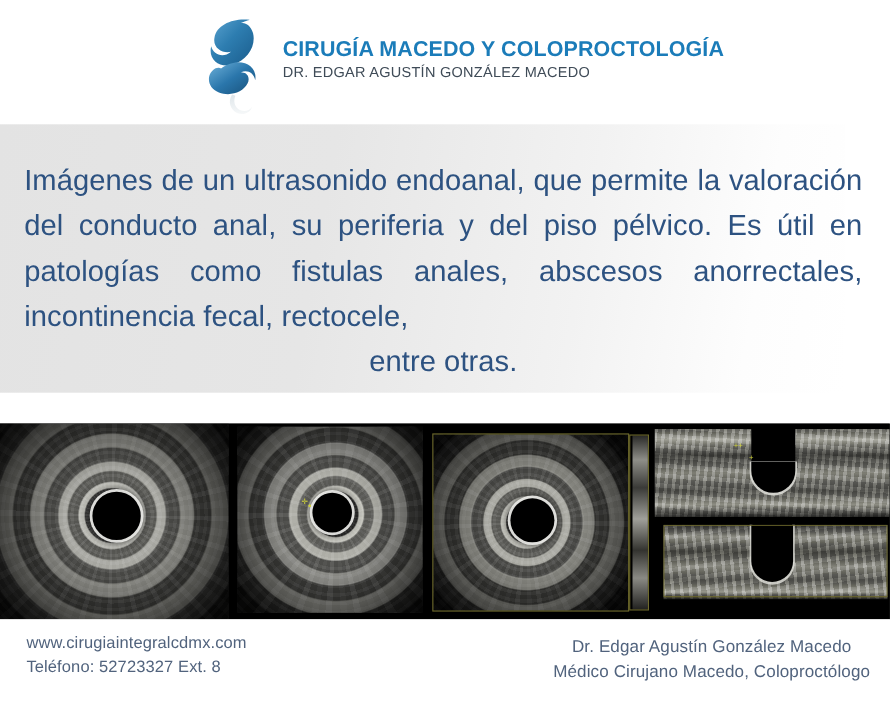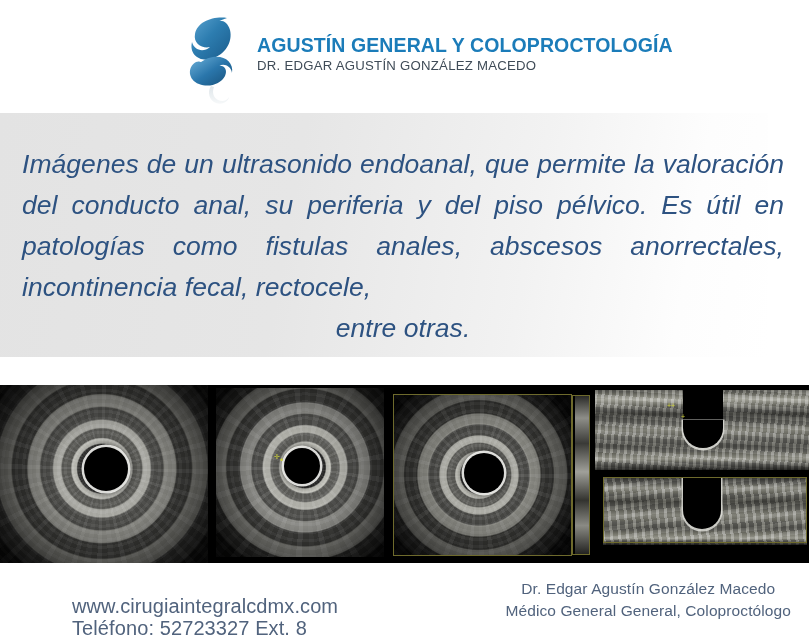--- a/index.html
+++ b/index.html
@@ -73,21 +73,20 @@
   }
 
   
   .text-panel {
     position: absolute;
     left: 0;
     top: 113px;
     width: 768px;
     height: 244px;
     background: linear-gradient(100deg, #e3e3e3 0%, #e6e6e6 38%, #f2f2f2 68%, #fdfdfd 88%, #ffffff 100%);
-    font-style: italic;
   }
   .body-copy {
     position: absolute;
     left: 22px;
     top: 31px;
     width: 762px;
     font-size: 26.5px;
     line-height: 41px;
     color: #2d5281;
     text-align: justify;
@@ -169,26 +168,25 @@
     position: absolute;
     left: 0;
     top: 563px;
     width: 809px;
     height: 80px;
     background: #ffffff;
   }
   .footer-left {
     position: absolute;
     left: 24px;
-    top: 32px;
+    top: 11px;
     color: #51637d;
-    font-size: 20px;
+    font-size: 15px;
     line-height: 22px;
     letter-spacing: 0.1px;
-    margin-left: 48px;
   }
   .footer-right {
     position: absolute;
     right: 18px;
     top: 15px;
     text-align: center;
     color: #51637d;
     font-size: 15.5px;
     line-height: 22px;
     letter-spacing: 0.1px;
@@ -220,21 +218,21 @@
             <stop offset="100%" stop-color="#f6f8f9"></stop>
           </linearGradient>
         </defs>
         <path d="M44 4 C30 2 14 8 12 20 C10 30 20 35 27 33 C20 39 11 36 9 28 C6 40 16 48 28 45 C42 41 50 28 47 16 C45 9 40 6 36 7 C41 5 44 4 44 4 Z" fill="url(#lgA)"></path>
         <path d="M13 48 C4 53 5 66 16 70 C26 74 38 70 42 62 C45 56 41 51 36 52 C41 49 48 52 49 59 C51 48 41 41 30 43 C18 45 10 54 12 63 C13 68 17 71 21 70 C15 70 12 66 12 61 C12 55 18 51 24 52 C17 47 16 47 13 48 Z" fill="url(#lgB)"></path>
         <path d="M28 72 C24 78 26 86 33 89 C39 91 45 88 46 83 C44 87 39 88 35 86 C30 83 29 78 31 73 Z" fill="url(#lgC)"></path>
       </svg>
     </div>
 
     <div class="header-text">
-      <div class="brand-title">AGUSTÍN GENERAL Y COLOPROCTOLOGÍA</div>
+      <div class="brand-title">CIRUGÍA MACEDO Y COLOPROCTOLOGÍA</div>
       <div class="brand-sub">DR. EDGAR AGUSTÍN GONZÁLEZ MACEDO</div>
     </div>
 
   </div>
 </div>
 
 <div class="text-panel">
   <div class="body-copy">
     <span>Imágenes de un ultrasonido endoanal, que permite la valoración del conducto anal,  su periferia y del piso pélvico.   Es útil en patologías como fistulas anales, abscesos anorrectales,  incontinencia fecal,  rectocele,</span>
     <span class="tail">entre otras.</span>
@@ -321,15 +319,15 @@
 
 </div>
 
 <div class="footer">
   <div class="footer-left">
     <div>www.cirugiaintegralcdmx.com</div>
     <div>Teléfono: 52723327 Ext. 8</div>
   </div>
   <div class="footer-right">
     <div>Dr. Edgar Agustín González Macedo</div>
-    <div>Médico General General, Coloproctólogo</div>
+    <div>Médico Cirujano Macedo, Coloproctólogo</div>
   </div>
 </div>
 
 </body></html>

